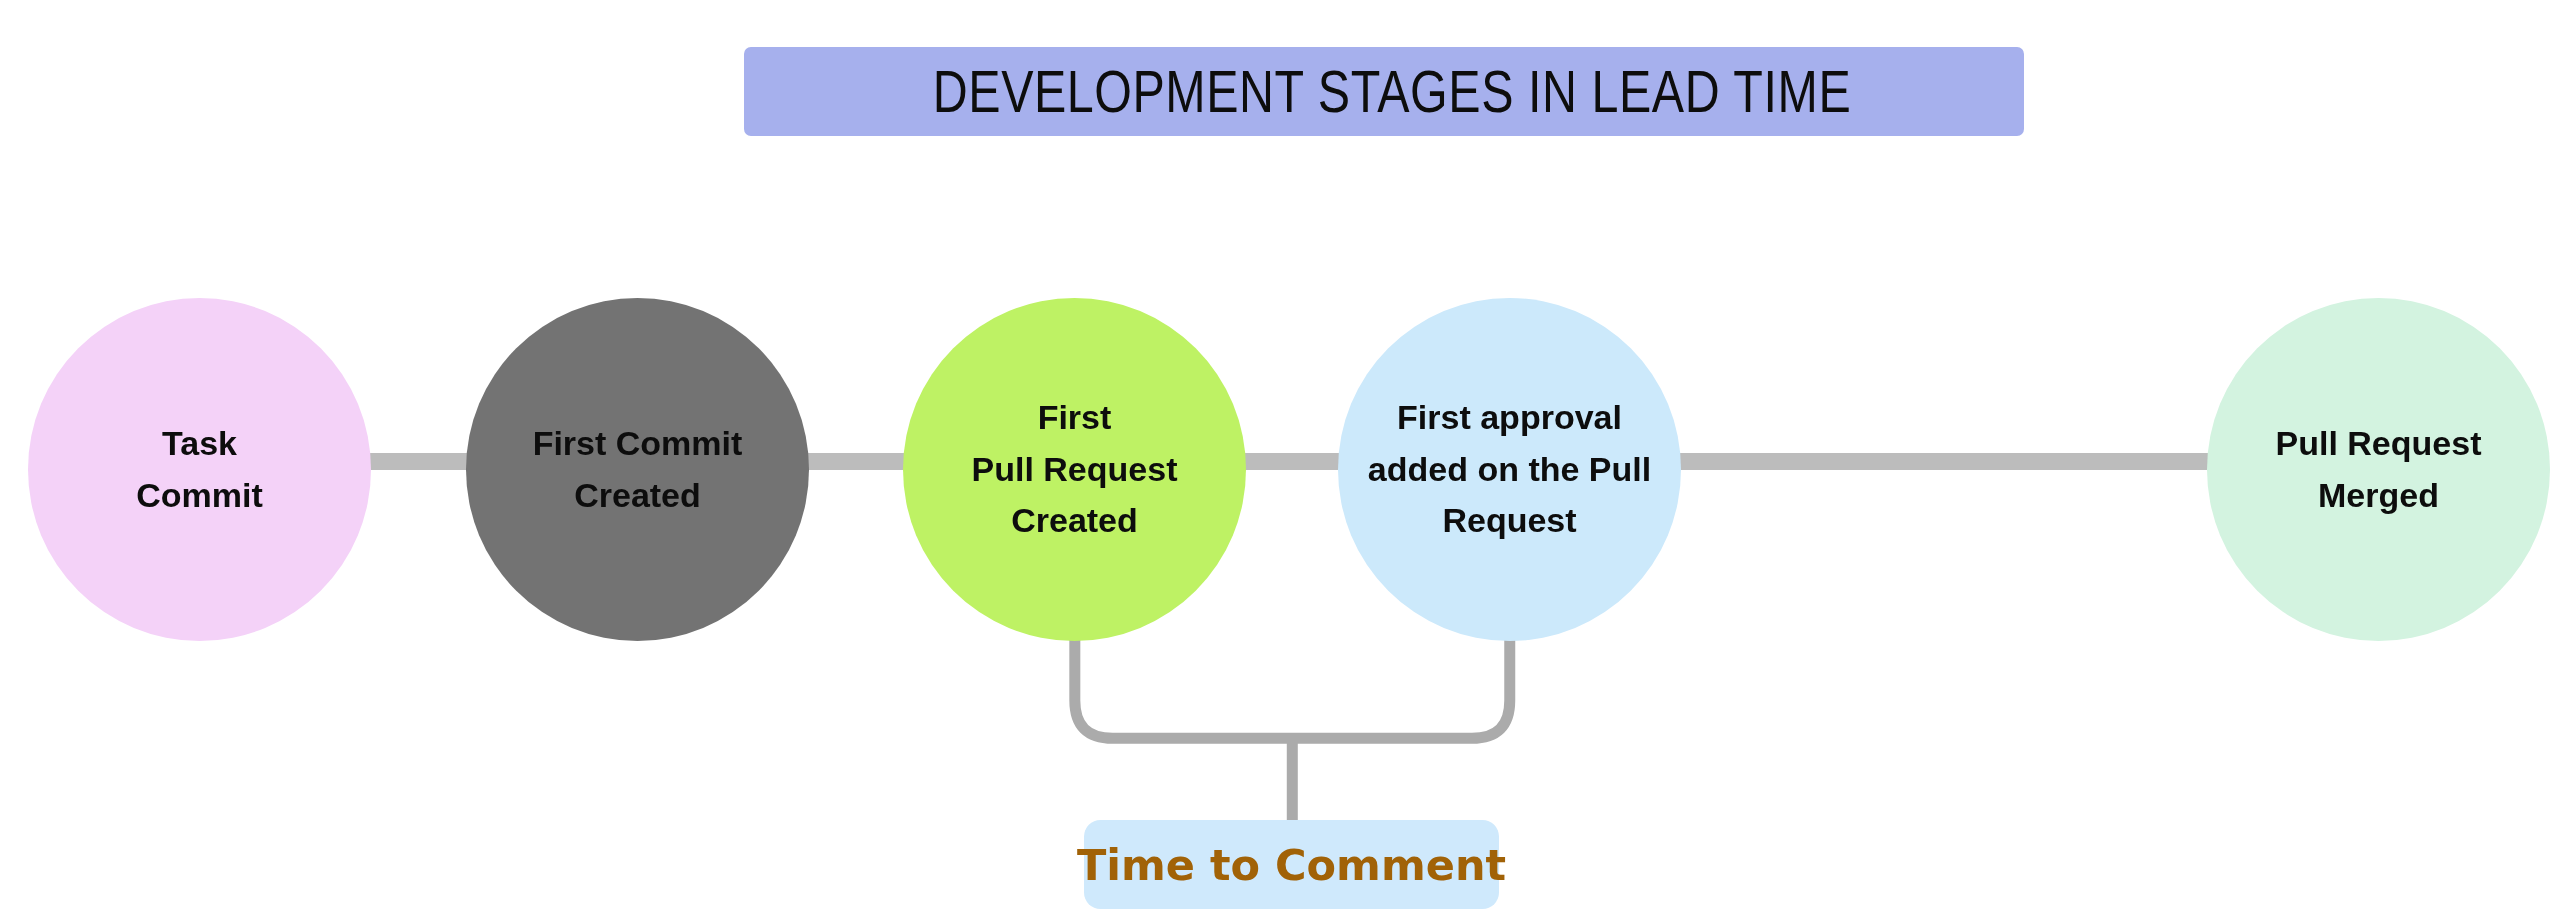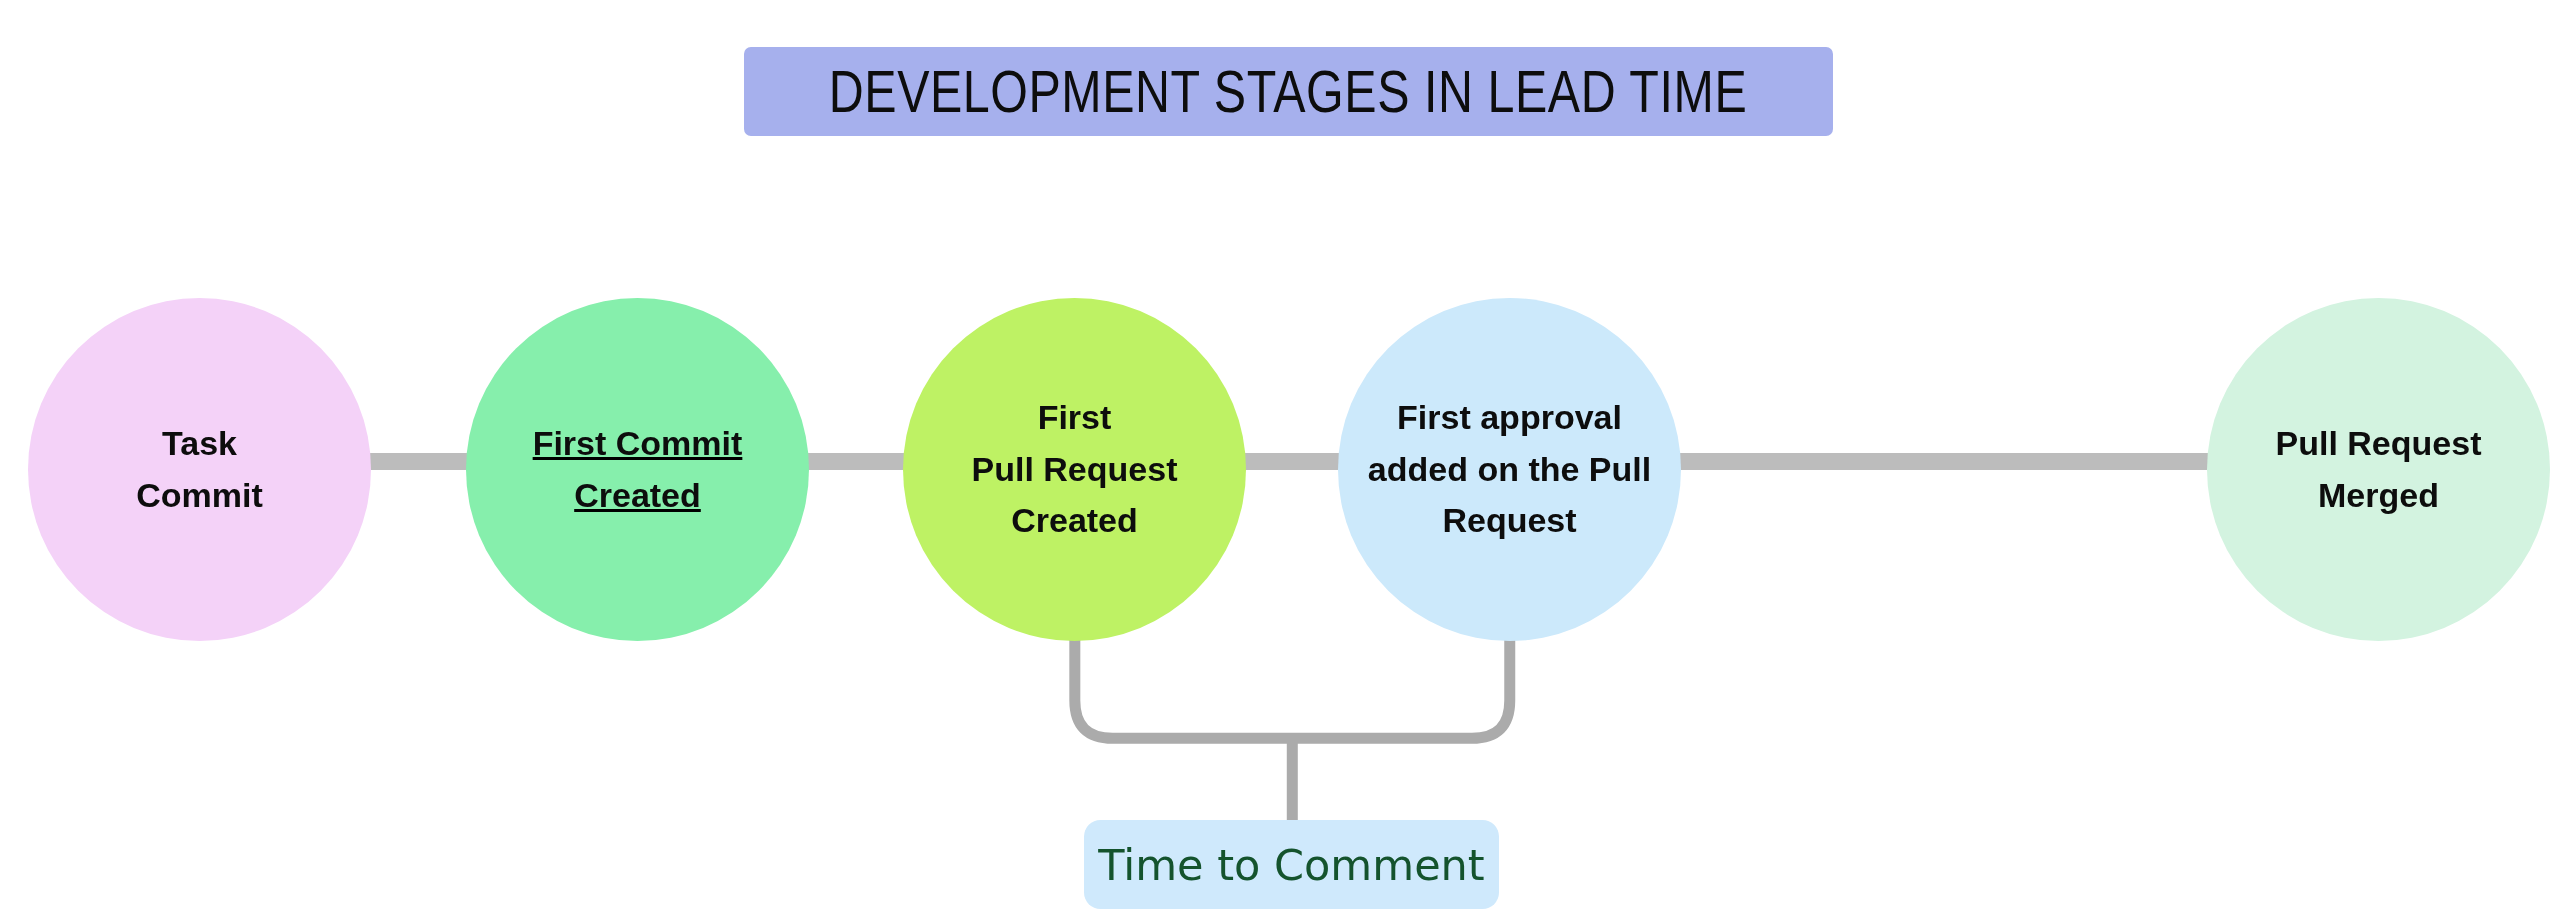--- a/index.html
+++ b/index.html
@@ -14,26 +14,27 @@
     background: #ffffff;
     overflow: hidden;
     font-family: "Liberation Sans", sans-serif;
   }
 
   
   .title-banner {
     position: absolute;
     left: 744px;
     top: 47px;
-    width: 1089px;
+    width: 1264px;
     height: 89px;
     border-radius: 6.9px;
     display: flex;
     align-items: center;
     justify-content: center;
+    padding-left: 16px;
   }
   .title-text {
     font-size: 59px;
     font-weight: 400;
     color: #0d0d0d;
     white-space: nowrap;
     transform: scaleX(0.82);
     transform-origin: center;
     letter-spacing: 0.7px;
   }
@@ -94,22 +95,22 @@
     height: 89px;
     border-radius: 16.5px;
     display: flex;
     align-items: center;
     justify-content: center;
     z-index: 2;
   }
   .ttc-text {
     font-family: "DejaVu Sans", sans-serif;
     font-size: 43px;
-    font-weight: 400;
-    color: #14532d;
+    font-weight: 700;
+    color: #a16207;
     white-space: nowrap;
   }
 </style>
 </head>
 <body>
 
 <div class="canvas">
 
   <div class="title-banner" style="background-color: rgb(166, 176, 237);">
     <span class="title-text">DEVELOPMENT STAGES IN LEAD TIME</span>
@@ -119,21 +120,21 @@
 
   <svg class="bracket-svg" viewBox="0 0 800 310" xmlns="http://www.w3.org/2000/svg">
     <path d="M65,25 V120 Q65,175 120,175 H643 Q698,175 698,120 V25 M381.5,175 V296" fill="none" stroke-width="16" stroke-linecap="butt" style="stroke: rgb(171, 171, 171);"></path>
   </svg>
 
   <div class="stage-circle c1" style="background-color: rgb(244, 210, 248);">
     <span class="stage-label">Task
 Commit</span>
   </div>
 
-  <div class="stage-circle c2" style="background-color: #86efac; text-decoration: underline;">
+  <div class="stage-circle c2" style="background-color: #737373;">
     <span class="stage-label">First Commit
 Created</span>
   </div>
 
   <div class="stage-circle c3" style="background-color: #bef264;">
     <span class="stage-label">First
 Pull Request
 Created</span>
   </div>
 

